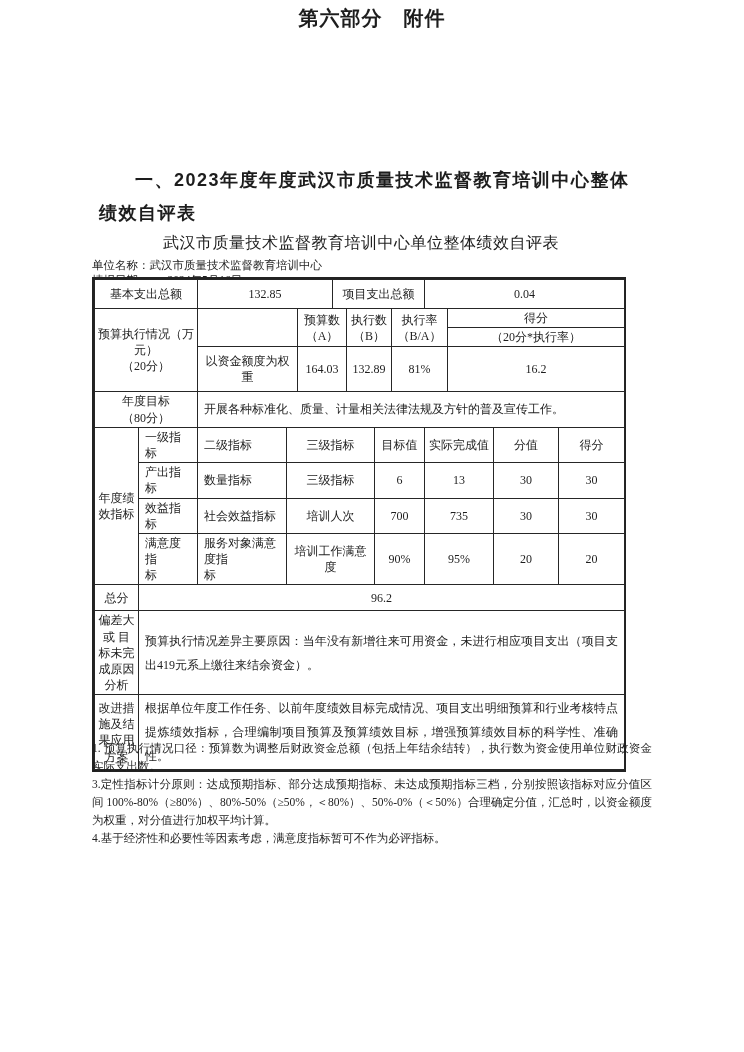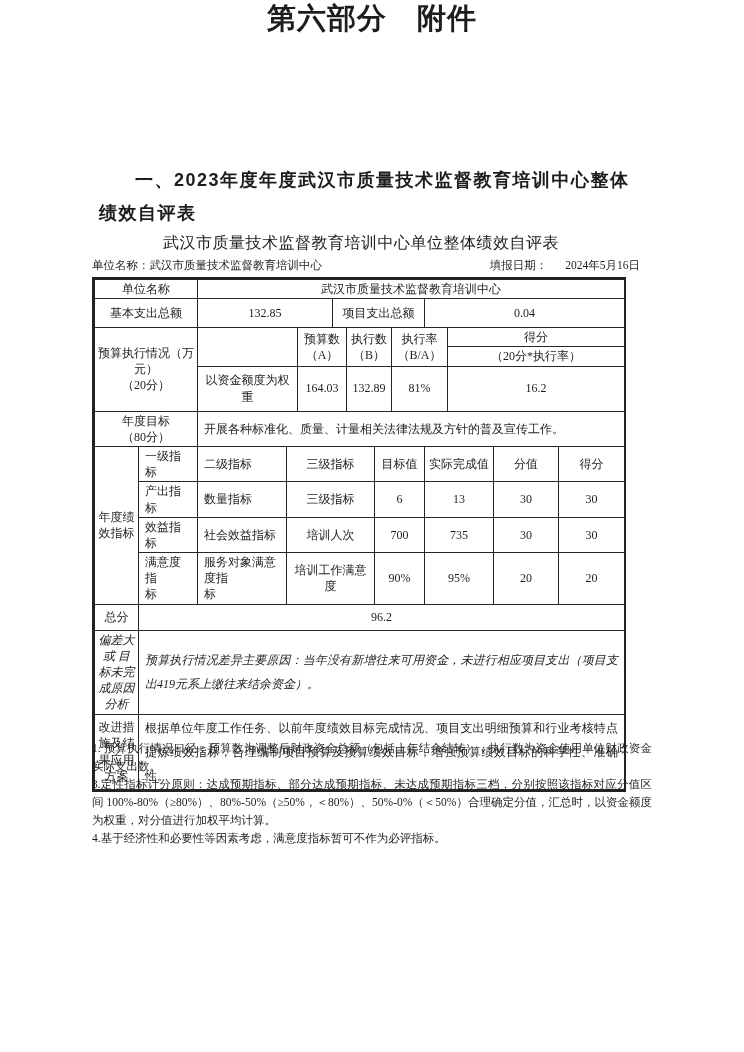--- a/index.html
+++ b/index.html
@@ -4,49 +4,49 @@
 <style>
   * { margin:0; padding:0; box-sizing:border-box; }
   html,body { width:744px; height:1052px; background:#ffffff; }
   body { position:relative; overflow:hidden; color:#1d1d1d;
          font-family:"Liberation Serif","DejaVu Serif",serif; }
 
   .abs { position:absolute; }
 
   .part-title { left:0; top:86; width:744px; text-align:center;
     font-family:"Liberation Sans","DejaVu Sans",sans-serif;
-    font-weight:bold; font-size:29px; line-height:36px; letter-spacing:1px; }
+    font-weight:bold; font-size:20px; line-height:36px; letter-spacing:1px; }
 
   .section-heading { left:99px; top:164px; width:566px;
     font-family:"Liberation Sans","DejaVu Sans",sans-serif;
     font-weight:bold; font-size:18px; line-height:33px; letter-spacing:1.5px;
     white-space:pre-line; text-indent:2em; text-align:justify; }
 
   .table-title { left:96px; top:233px; width:530px; text-align:center;
     font-size:16px; letter-spacing:0.5px; font-weight:500; }
 
   .meta-row { left:92px; top:258px; width:548px; display:flex;
-    justify-content:space-between; font-size:11.5px; }
+    justify-content:space-between; font-size:11.5px;flex-direction:column; }
   .meta-gap { display:inline-block; width:18px; }
 
   .tbl-wrap { left:92px; top:277px; width:534px;
     border:2px solid #222222; background:#ffffff; }
   table { width:100%; border-collapse:collapse; table-layout:fixed; }
   table + table { margin-top:-1px; }
   td { border:1px solid #262626; font-size:12px; text-align:center;
        vertical-align:middle; padding:1px 2px; line-height:1.35; }
   td.left { text-align:left; padding-left:6px; padding-right:6px; }
   td.pre  { white-space:pre-line; }
   td.just { text-align:justify; line-height:2; }
 
   .rh17 td { height:17px; } .rh29 td { height:29px; }
   .rh16 td { height:16px; } .rh18 td { height:18px; } .rh45 td { height:45px; }
   .rh32 td { height:32px; } .rh30 td { height:30px; } .rh35 td { height:35px; }
   .rh33 td { height:33px; } .rh37 td { height:37px; } .rh26 td { height:26px; }
-  .rh74 td { height:74px;font-style:italic; } .rh63 td { height:63px;margin-top:33px; }
+  .rh74 td { height:74px; } .rh63 td { height:63px;margin-top:33px; }
 
   .notes { left:92px; top:739px; width:560px; font-size:11.5px;
     line-height:18px; text-align:justify; }
   .notes p { margin:0; }
 </style>
 </head>
 <body>
 
 <div class="abs part-title">第六部分　附件</div>
 
@@ -63,24 +63,20 @@
 <div class="abs tbl-wrap">
 
   <table>
     <colgroup>
         <col style="width:103px">
         <col style="width:135px">
         <col style="width:92px">
         <col style="width:200px">
       </colgroup>
     <tbody>
-        <tr class="rh17">
-      <td>单位名称</td>
-      <td colspan="3">武汉市质量技术监督教育培训中心</td>
-    </tr>
     <tr class="rh29">
       <td>基本支出总额</td>
       <td>132.85</td>
       <td>项目支出总额</td>
       <td>0.04</td>
     </tr>
   </tbody>
     </table>
 
   <table>

